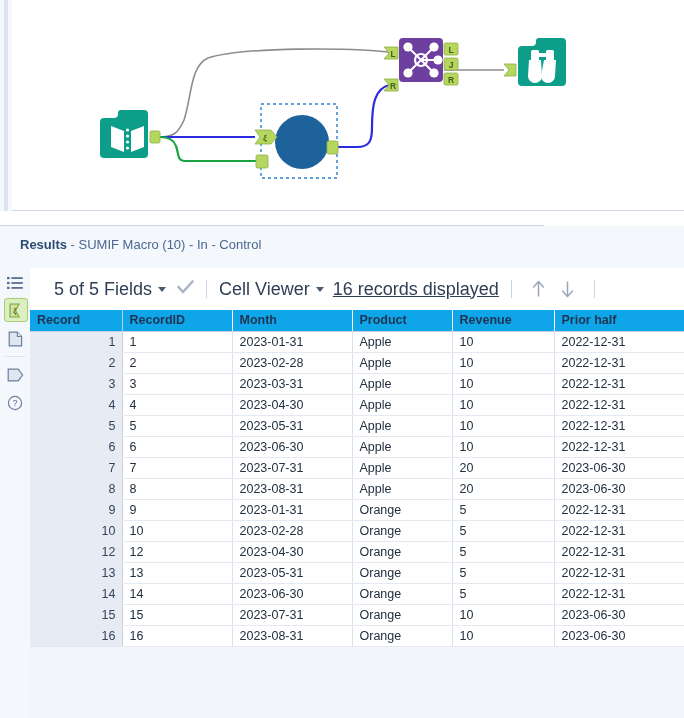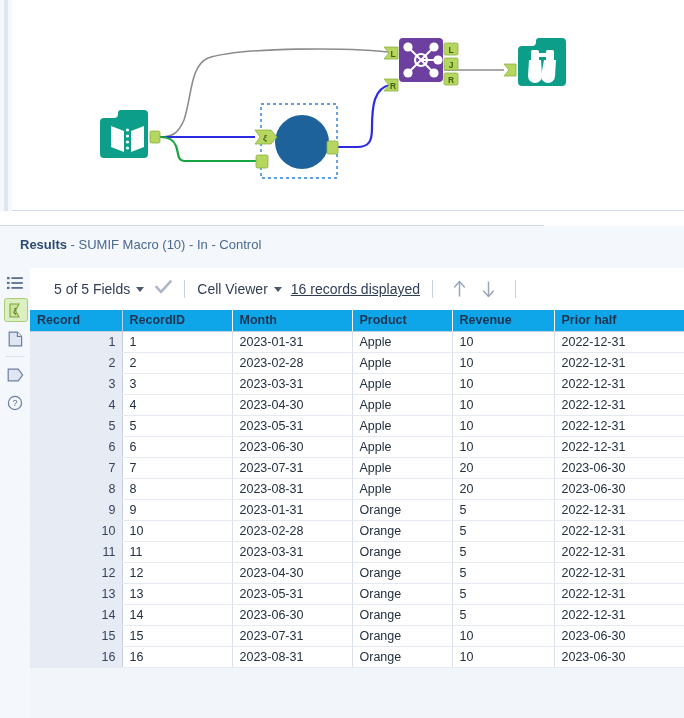--- a/index.html
+++ b/index.html
@@ -109,21 +109,21 @@
   .toolbar {
     position: absolute;
     left: 30px; top: 42px;
     width: 654px; height: 42px;
     background: #ffffff;
     border-bottom: 1px solid #e3e8f1;
     display: flex;
     align-items: center;
   }
   .tb-item {
-    font-size: 14px;
+    font-size: 18px;
     color: #2f3e55;
     white-space: nowrap;
     display: flex;
     align-items: center;
     height: 100%;
   }
   .tb-caret {
     display: inline-block;
     margin: 0 3px 0 6px;
     width: 0; height: 0;
@@ -507,28 +507,20 @@
             </tr>
             <tr>
               <td class="rec">10</td>
               <td>10</td>
               <td>2023-02-28</td>
               <td>Orange</td>
               <td>5</td>
               <td class="last">2022-12-31</td>
             </tr>
             <tr>
-              <td class="rec">11</td>
-              <td>11</td>
-              <td>2023-03-31</td>
-              <td>Orange</td>
-              <td>5</td>
-              <td class="last">2022-12-31</td>
-            </tr>
-            <tr>
               <td class="rec">12</td>
               <td>12</td>
               <td>2023-04-30</td>
               <td>Orange</td>
               <td>5</td>
               <td class="last">2022-12-31</td>
             </tr>
             <tr>
               <td class="rec">13</td>
               <td>13</td>

